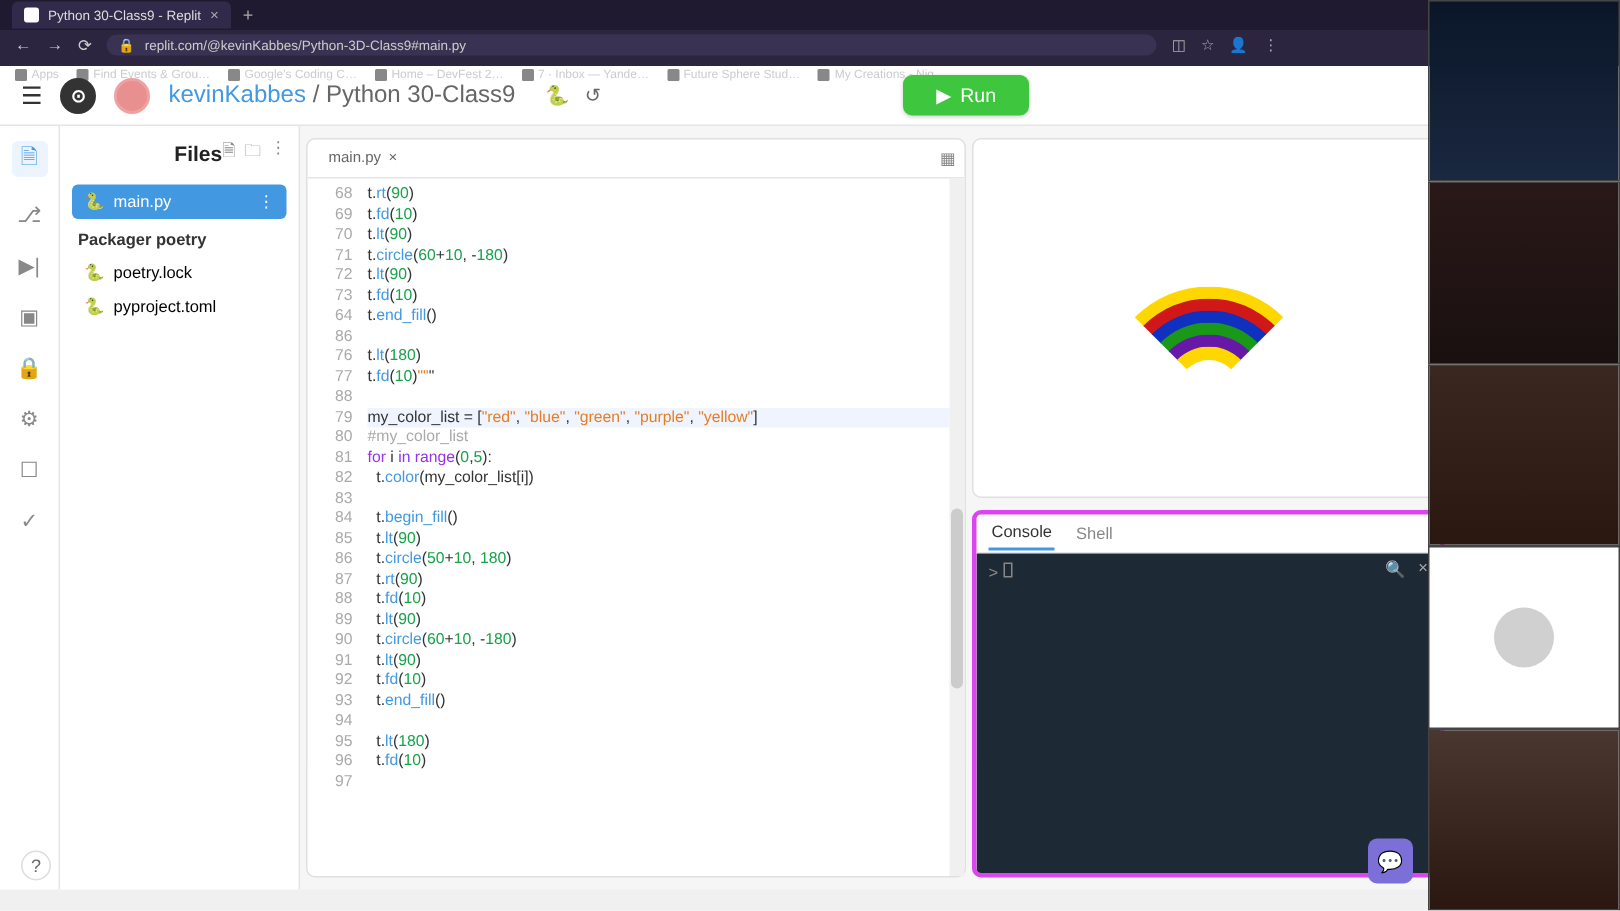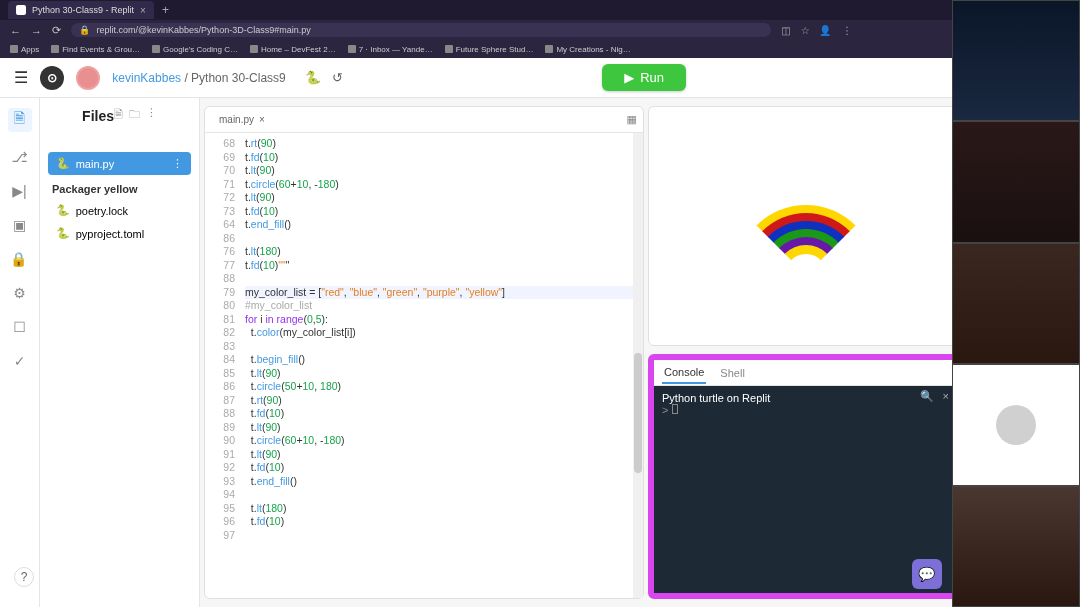--- a/index.html
+++ b/index.html
@@ -1,43 +1,43 @@
 <!DOCTYPE html>
 <html><head>
 <meta charset="utf-8">
 <style>
 *{margin:0;padding:0;box-sizing:border-box;font-family:-apple-system,BlinkMacSystemFont,"Segoe UI",sans-serif}
 body{width:1080px;height:607px;overflow:hidden;background:#f0f0f0;position:relative}
-.browser-chrome{background:#2b2540;height:58px}
+.browser-chrome{background:#2b2540;height:44px}
 .tab-bar{height:20px;display:flex;align-items:center;padding-left:8px;background:#1f1a30}
 .tab{background:#322a4a;height:18px;display:flex;align-items:center;padding:0 8px;font-size:9px;color:#ddd;border-radius:4px 4px 0 0;gap:6px}
 .tab-favicon{width:10px;height:10px;background:#fff;border-radius:2px}
 .tab-close{color:#aaa;font-size:10px}
 .new-tab{color:#aaa;margin-left:8px;font-size:12px}
 .url-bar{height:20px;display:flex;align-items:center;padding:0 10px;gap:10px;background:#2b2540}
 .nav-btn{color:#ccc;font-size:11px}
 .url-input{flex:1;background:#3a3252;height:14px;border-radius:7px;display:flex;align-items:center;padding:0 8px;font-size:9px;color:#ccc;gap:6px;max-width:700px}
 .url-icons{display:flex;gap:10px;color:#aaa;font-size:10px}
 .bookmark-bar{height:18px;display:flex;align-items:center;padding:0 10px;gap:12px;background:#2b2540;font-size:8px;color:#ccc}
-.bookmark{display:flex;align-items:flex-start;gap:3px}
+.bookmark{display:flex;align-items:flex-end;gap:3px}
 .bookmark-icon{width:8px;height:8px;background:#888;border-radius:1px}
 .replit-header{height:40px;background:#fff;border-bottom:1px solid #e5e5e5;display:flex;align-items:center;padding:0 14px;gap:12px}
 .hamburger{font-size:16px;color:#333}
 .replit-logo{width:24px;height:24px;background:#333;border-radius:50%;display:flex;align-items:center;justify-content:center;color:#fff;font-weight:bold;font-size:12px}
 .user-avatar{width:24px;height:24px;background:#e89090;border-radius:50%;display:flex;align-items:center;justify-content:center;border:2px solid #f0a0a0}
-.breadcrumb{font-size:12px;color:#666}
+.breadcrumb{font-size:16px;color:#666}
 .breadcrumb a{color:#4299e1;text-decoration:none}
 .header-icons{display:flex;gap:10px;align-items:center;margin-left:8px}
 .run-btn{background:#3ec73e;color:#fff;border:none;padding:6px 22px;border-radius:6px;font-size:13px;font-weight:500;display:flex;align-items:center;gap:6px;margin-left:auto;margin-right:380px;cursor:pointer;box-shadow:0 1px 3px rgba(0,0,0,.2)}
 .main-area{display:flex;height:509px;background:#f6f6f6}
 .sidebar{width:40px;background:#fff;border-right:1px solid #e5e5e5;display:flex;flex-direction:column;align-items:center;padding-top:10px;gap:16px}
 .sidebar-icon{width:18px;height:18px;color:#888;display:flex;align-items:center;justify-content:center;font-size:14px;cursor:pointer}
 .sidebar-icon.active{color:#4299e1;background:#ebf4ff;border-radius:4px;padding:3px;width:24px;height:24px}
 .files-panel{width:160px;background:#fff;border-right:1px solid #e5e5e5;padding:8px}
-.files-header{display:flex;align-items:center;justify-content:center;margin-bottom:27px}
+.files-header{display:flex;align-items:center;justify-content:flex-end;margin-bottom:12px}
 .files-title{font-size:14px;font-weight:600;color:#222}
 .files-actions{display:flex;gap:6px;color:#888;font-size:11px}
 .file-item{display:flex;align-items:center;gap:6px;padding:5px 8px;font-size:11px;border-radius:4px;cursor:pointer}
 .file-item.active{background:#4299e1;color:#fff}
 .packager-label{font-size:11px;font-weight:600;color:#333;padding:8px 4px 4px}
 .editor-panel{flex:1;display:flex;flex-direction:column;background:#fff;max-width:440px;margin:8px 4px;border-radius:6px;border:1px solid #e0e0e0}
 .editor-tabs{height:26px;display:flex;align-items:center;border-bottom:1px solid #e5e5e5;padding:0 6px;justify-content:space-between}
 .editor-tab{font-size:10px;color:#666;padding:4px 8px;display:flex;gap:5px;align-items:center}
 .editor-body{flex:1;display:flex;font-family:'Menlo','Consolas',monospace;font-size:10.5px;overflow:auto;line-height:13.5px}
 .gutter{width:40px;text-align:right;padding-right:10px;color:#aaa;user-select:none;padding-top:4px}
@@ -45,21 +45,21 @@
 .code .kw{color:#9333ea}
 .code .str{color:#e67e22}
 .code .fn{color:#4299e1}
 .code .num{color:#16a34a}
 .code .com{color:#aaa}
 .code-line.hl{background:#f0f4ff}
 .right-panel{width:315px;display:flex;flex-direction:column;margin:8px 4px 8px 0}
 .turtle-canvas{height:240px;background:#fff;border:1px solid #e0e0e0;border-radius:6px;position:relative;overflow:hidden}
 .rainbow{position:absolute;top:168px;left:50%;transform:translateX(-50%)}
 .arc{position:absolute;border-radius:50%;border-style:solid;border-bottom-color:transparent!important;border-left-color:transparent!important;border-right-color:transparent!important;transform:translateX(-50%)}
-.console-panel{flex:1;margin-top:8px;border:6px solid #d946ef;border-radius:6px;overflow:hidden;display:flex;flex-direction:column;background:#fff}
+.console-panel{flex:1;margin-top:8px;border:3px solid #d946ef;border-radius:6px;overflow:hidden;display:flex;flex-direction:column;background:#fff}
 .console-tabs{height:26px;display:flex;align-items:center;border-bottom:1px solid #e5e5e5;padding:0 8px;gap:12px;font-size:11px}
 .console-tab{color:#888;padding:4px 2px;cursor:pointer}
 .console-tab.active{color:#333;border-bottom:2px solid #4299e1}
 .console-body{flex:1;background:#1e2936;color:#e8e8e8;font-family:monospace;font-size:11px;padding:6px 8px;position:relative}
 .console-title{color:#fff;font-weight:500}
 .console-actions{position:absolute;right:8px;top:4px;display:flex;gap:8px;color:#aaa;font-size:11px}
 .prompt{color:#888}
 .video-strip{position:absolute;right:0;top:0;width:128px;height:100%;display:flex;flex-direction:column}
 .video-tile{flex:1;background:#222;border:1px solid #444;display:flex;align-items:center;justify-content:center;overflow:hidden}
 .video-tile.vp1{background:linear-gradient(#0a1628,#1a2840)}
@@ -171,21 +171,21 @@
         <span>🗎</span>
         <span>🗀</span>
         <span>⋮</span>
       </div>
     </div>
     <div class="file-item active">
       <span>🐍</span>
       <span>main.py</span>
       <span style="margin-left:auto">⋮</span>
     </div>
-    <div class="packager-label">Packager yellow</div>
+    <div class="packager-label">Packager poetry</div>
     <div id="packager">
         <div class="file-item">
           <span style="color:#4299e1">🐍</span>
           <span>poetry.lock</span>
         </div>
         <div class="file-item">
           <span style="color:#4299e1">🐍</span>
           <span>pyproject.toml</span>
         </div>
       </div>
@@ -253,21 +253,20 @@
     <div class="console-panel">
       <div class="console-tabs">
         <span class="console-tab active">Console</span>
         <span class="console-tab">Shell</span>
       </div>
       <div class="console-body">
         <div class="console-actions">
           <span>🔍</span>
           <span>×</span>
         </div>
-        <div class="console-title">Python turtle on Replit</div>
         <div><span class="prompt">&gt;</span> <span style="border:1px solid #888;display:inline-block;width:6px;height:10px"></span></div>
       </div>
     </div>
   </div>
 </div>
 
 <div class="video-strip">
   <div class="video-tile vp1"></div>
   <div class="video-tile vp2"></div>
   <div class="video-tile vp3"></div>

